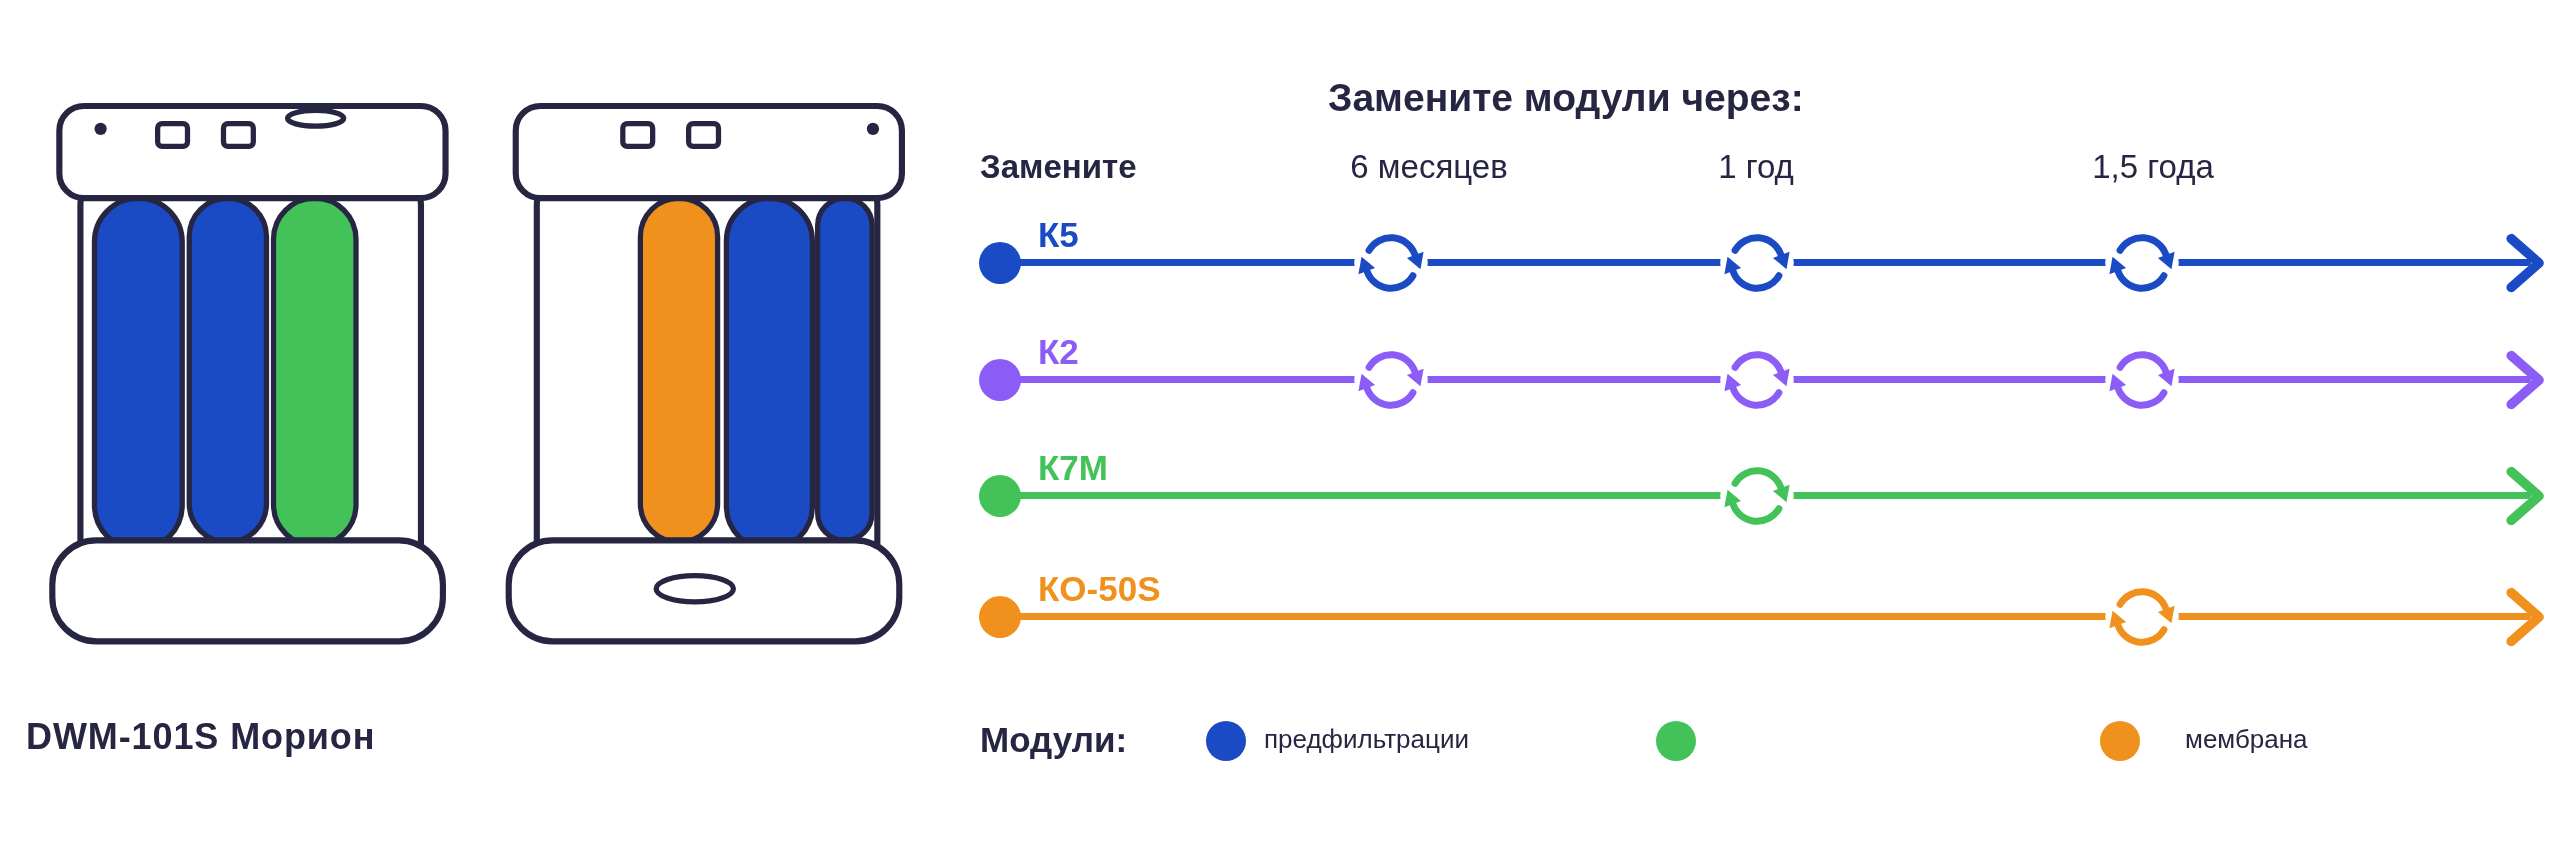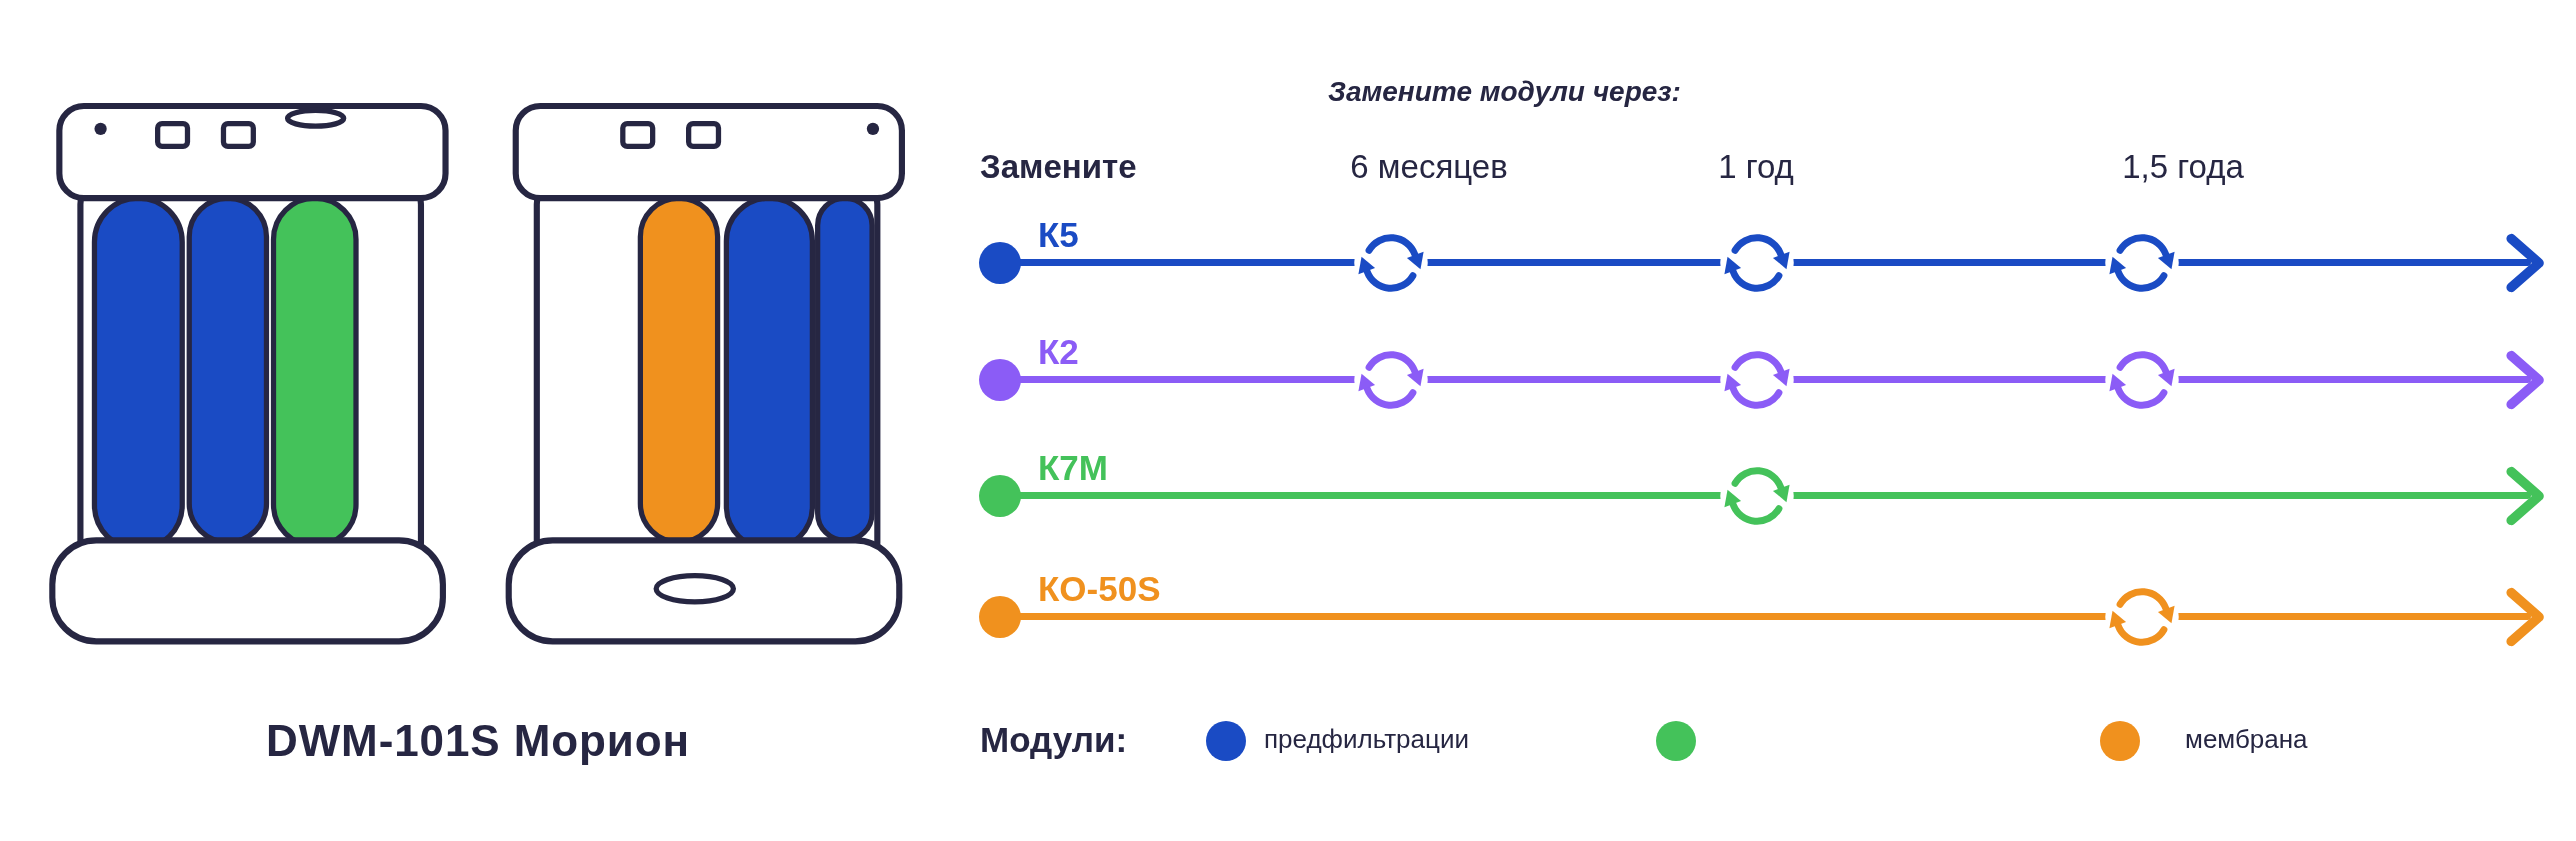--- a/index.html
+++ b/index.html
@@ -3,29 +3,29 @@
 <meta charset="utf-8">
 <style>
   * { margin:0; padding:0; box-sizing:border-box; }
   body { font-family:"Liberation Sans", sans-serif; background:#fff; color:#262642; }
   .stage { position:relative; width:2576px; height:842px; background:#fff; overflow:hidden; }
 
   .abs { position:absolute; }
 
   
   .illustration { left:26px; top:53px; width:904px; height:615px; }
-  .caption { left:26px; top:716px; width:904px; text-align:center;
-             font-size:44px; font-weight:bold; letter-spacing:0.9px; }
-
-  
-  .tl-title { left:1328px; top:76px; font-size:28px; font-weight:bold;font-style:italic; }
+  .caption { left:26px; top:716px; width:904px; text-align:left;
+             font-size:36px; font-weight:bold; letter-spacing:0.9px; }
+
+  
+  .tl-title { left:1328px; top:76px; font-size:39px; font-weight:bold; }
   .col-head { top:148px; font-size:33px; white-space:nowrap; }
   .install  { left:980px; font-weight:bold; }
   .mh { transform:translateX(-50%); }
-  .mh1 { left:1429px;text-align:right; } .mh2 { left:1756px; } .mh3 { left:2153px;margin-left:30px; }
+  .mh1 { left:1429px;text-align:right; } .mh2 { left:1756px; } .mh3 { left:2153px; }
 
   
   .row { position:absolute; left:4px; width:100%; height:105px; top:calc(var(--y) - 53px); }
   .row-label { position:absolute; left:1034px; top:5.3px; font-size:35px; font-weight:bold;
                color:currentColor; white-space:nowrap; }
   .row-dot  { position:absolute; left:975px; top:32px; width:42px; height:42px;
               border-radius:50%; background:currentColor; }
   .row-line { position:absolute; left:996px; top:49px; width:1531px; height:7px;
               border-radius:3.5px; background:currentColor; }
   .refresh  { position:absolute; top:15px; width:76px; height:76px; left:calc(var(--cx) - 38px); }

